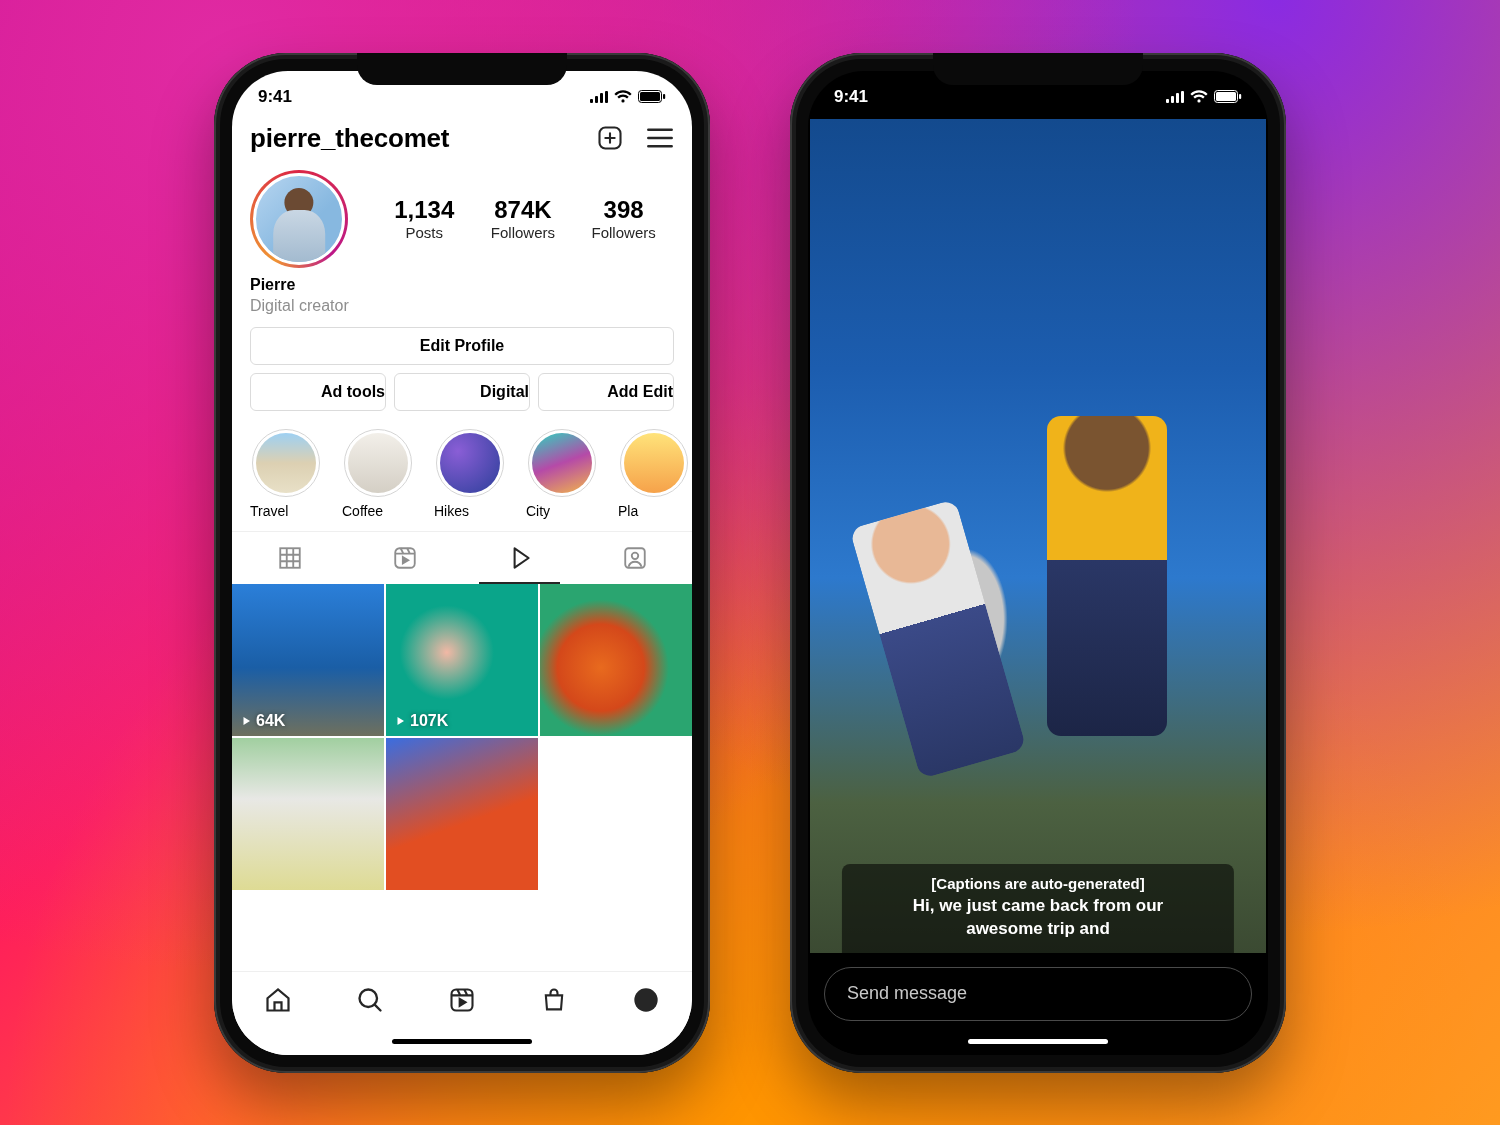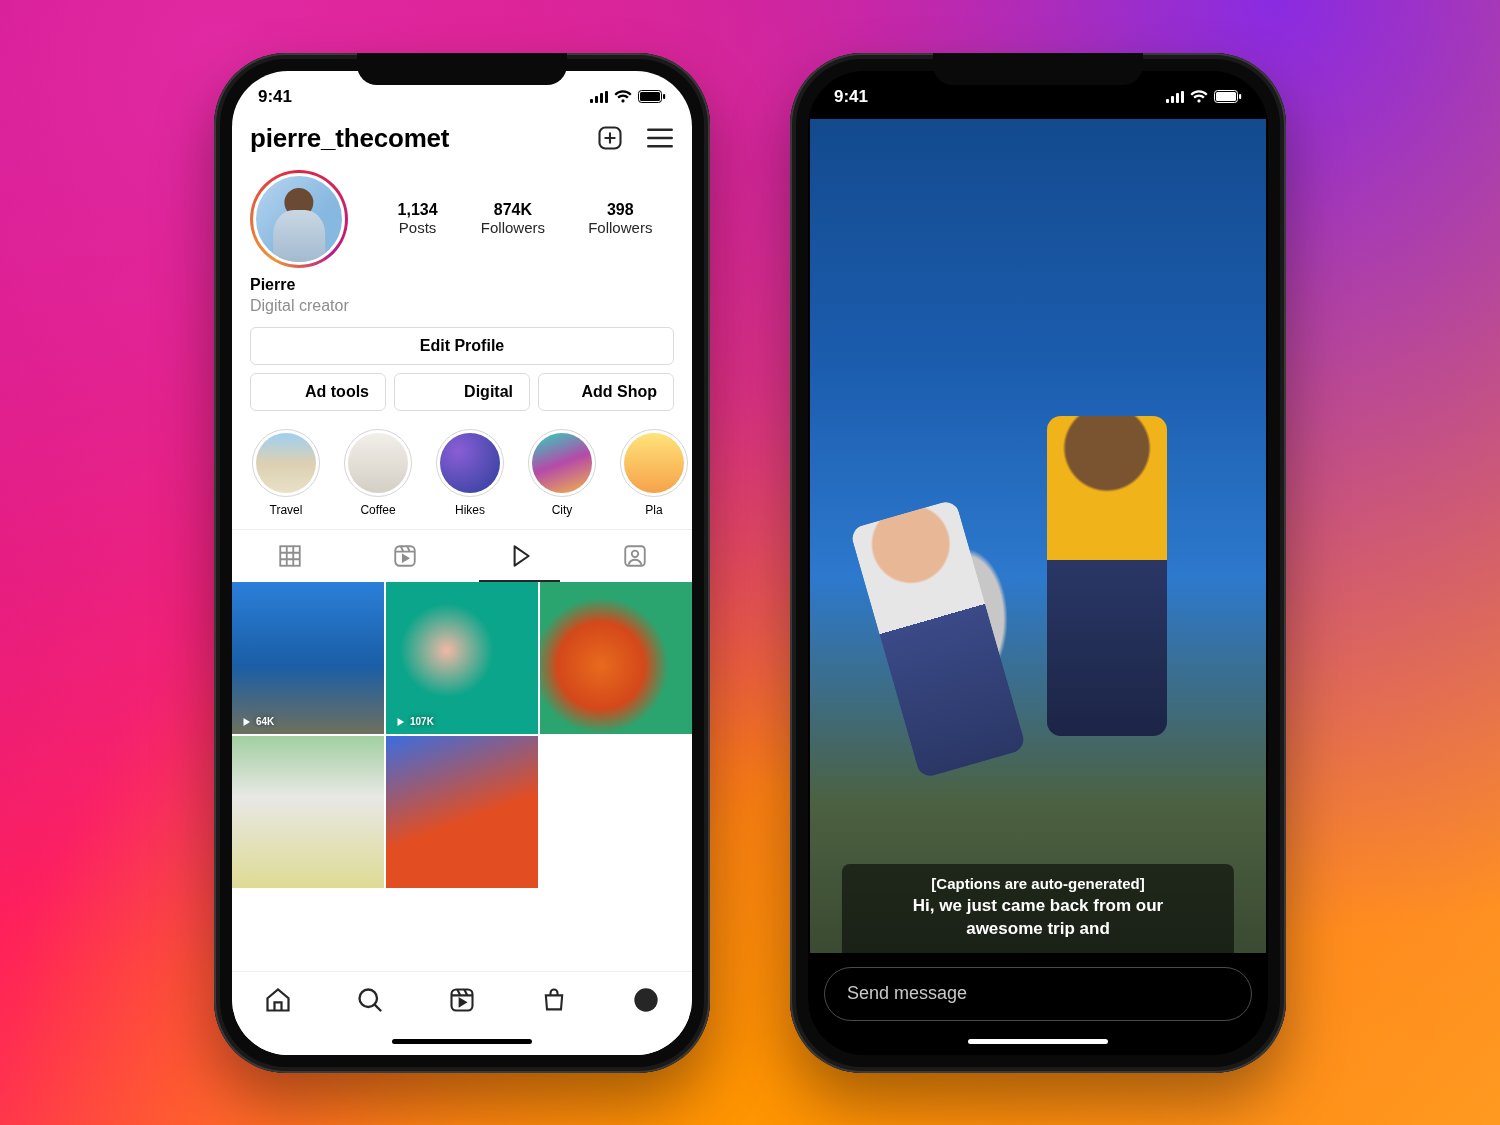--- a/index.html
+++ b/index.html
@@ -121,50 +121,50 @@
   }
   .avatar-inner::before {
     content:"";
     position:absolute; left:50%; top:14%;
     width:34%; height:34%;
     background:#6b4a33;
     transform:translateX(-50%);
     border-radius:50%;
   }
   .stats { flex:1; display:flex; justify-content:space-around; text-align:center; }
-  .stat .num { font-size:16px; font-weight:600; }
+  .stat .num { font-size:24px; font-weight:600; }
   .stat .lab { font-size:15px; color:var(--text); }
 
   
   .bio { padding: 2px 18px 10px; font-size:16px; line-height:1.35; }
   .bio .name { font-weight:600; }
   .bio .category { color: var(--muted); }
 
   
   .btn-row { padding: 0 18px 8px; display:flex; gap:8px; }
   .btn-row.three .btn { flex:1;text-align:right; }
   .btn {
     flex:1;
     border:1px solid var(--divider);
     border-radius:6px;
-    padding:9px 16px;
+    padding:9px 0;
     font-size:16px;
     font-weight:600;
     text-align:center;
     background:#fff;
   }
 
   
   .highlights {
     display:flex;
     padding: 10px 0 12px 18px;
     gap: 20px;
     overflow:hidden;
   }
-  .highlight { text-align:center; font-size:12px; width:72px; flex:0 0 auto; }
+  .highlight { font-size:14px; width:72px; flex:0 0 auto; }
   .highlight .circ {
     width:68px; height:68px; border-radius:50%;
     border:1px solid #d5d5d5;
     padding:3px; background:#fff; margin:0 auto 6px;
   }
   .highlight .circ-inner {
     width:100%; height:100%; border-radius:50%;
   }
   .hl-travel { background: linear-gradient(180deg,#9ed0f2 0%,#dcd0b2 50%,#e8e0c7 100%); }
   .hl-coffee { background: linear-gradient(180deg,#f2efe9,#d4cfc5); }
@@ -196,21 +196,21 @@
     gap:2px;
     background:#fff;
   }
   .cell {
     aspect-ratio: 1/1;
     position:relative;
     overflow:hidden;
   }
   .cell .views {
     position:absolute; left:8px; bottom:6px;
-    color:#fff; font-size:10px; font-weight:600;
+    color:#fff; font-size:16px; font-weight:600;
     display:flex; align-items:center; gap:4px;
     text-shadow:0 0 4px rgba(0,0,0,0.5);
   }
   .cell .views svg { width:12px; height:12px; }
   .c1 { background: linear-gradient(180deg,#2b7fd9 0%,#1a5ea6 55%,#6e705e 100%); }
   .c2 { background: linear-gradient(180deg,#6fa65d 0%,#5a7a3d 40%,#7a7568 100%); }
   .c3 { background: radial-gradient(circle at 40% 45%,#f2b8a5 0%,#0aa58a 38%,#0aa58a 100%); }
   .c4 { background: radial-gradient(circle at 40% 55%,#e86a1e 0%,#d4481a 35%,#2aa570 55%,#2aa570 100%); }
   .c5 { background: linear-gradient(180deg,#a1cfa0 0%, #e8e8e5 40%, #dedb94 100%); }
   .c6 { background: linear-gradient(160deg,#3a6de0 0%,#e24e22 55%,#e24e22 100%); }
@@ -355,21 +355,21 @@
       <div class="name">Pierre</div>
       <div class="category">Digital creator</div>
     </div>
 
     <div class="btn-row">
       <div class="btn">Edit Profile</div>
     </div>
     <div class="btn-row three">
       <div class="btn">Ad tools</div>
       <div class="btn">Digital</div>
-      <div class="btn">Add Shop</div>
+      <div class="btn">Add Edit</div>
     </div>
 
     <div class="highlights">
       <div class="highlight">
         <div class="circ">
             <div class="circ-inner hl-travel"></div>
           </div>
         <span>Travel</span>
       </div>
       <div class="highlight">

